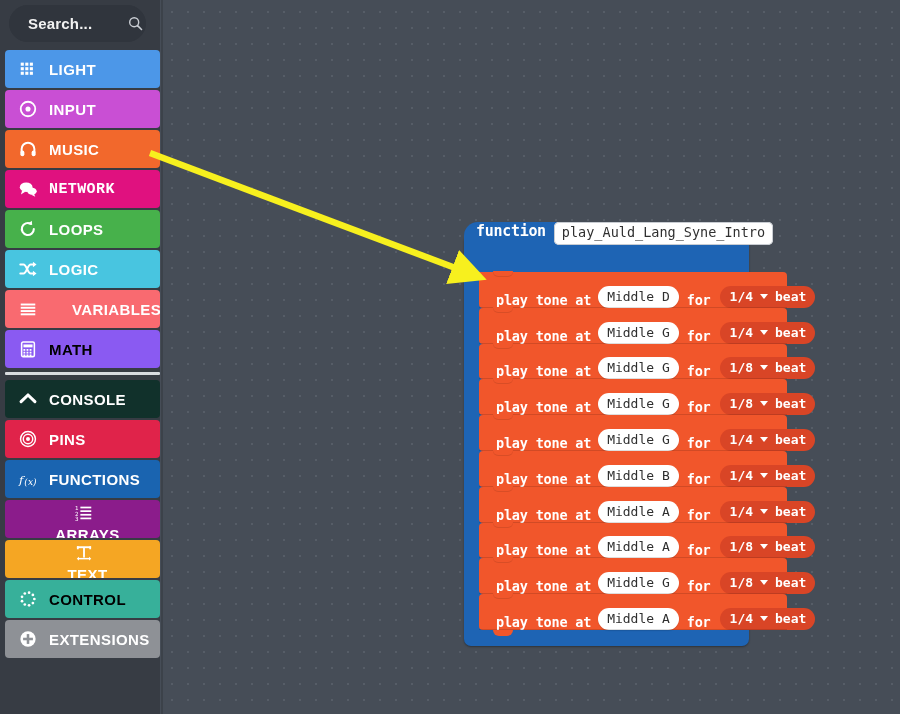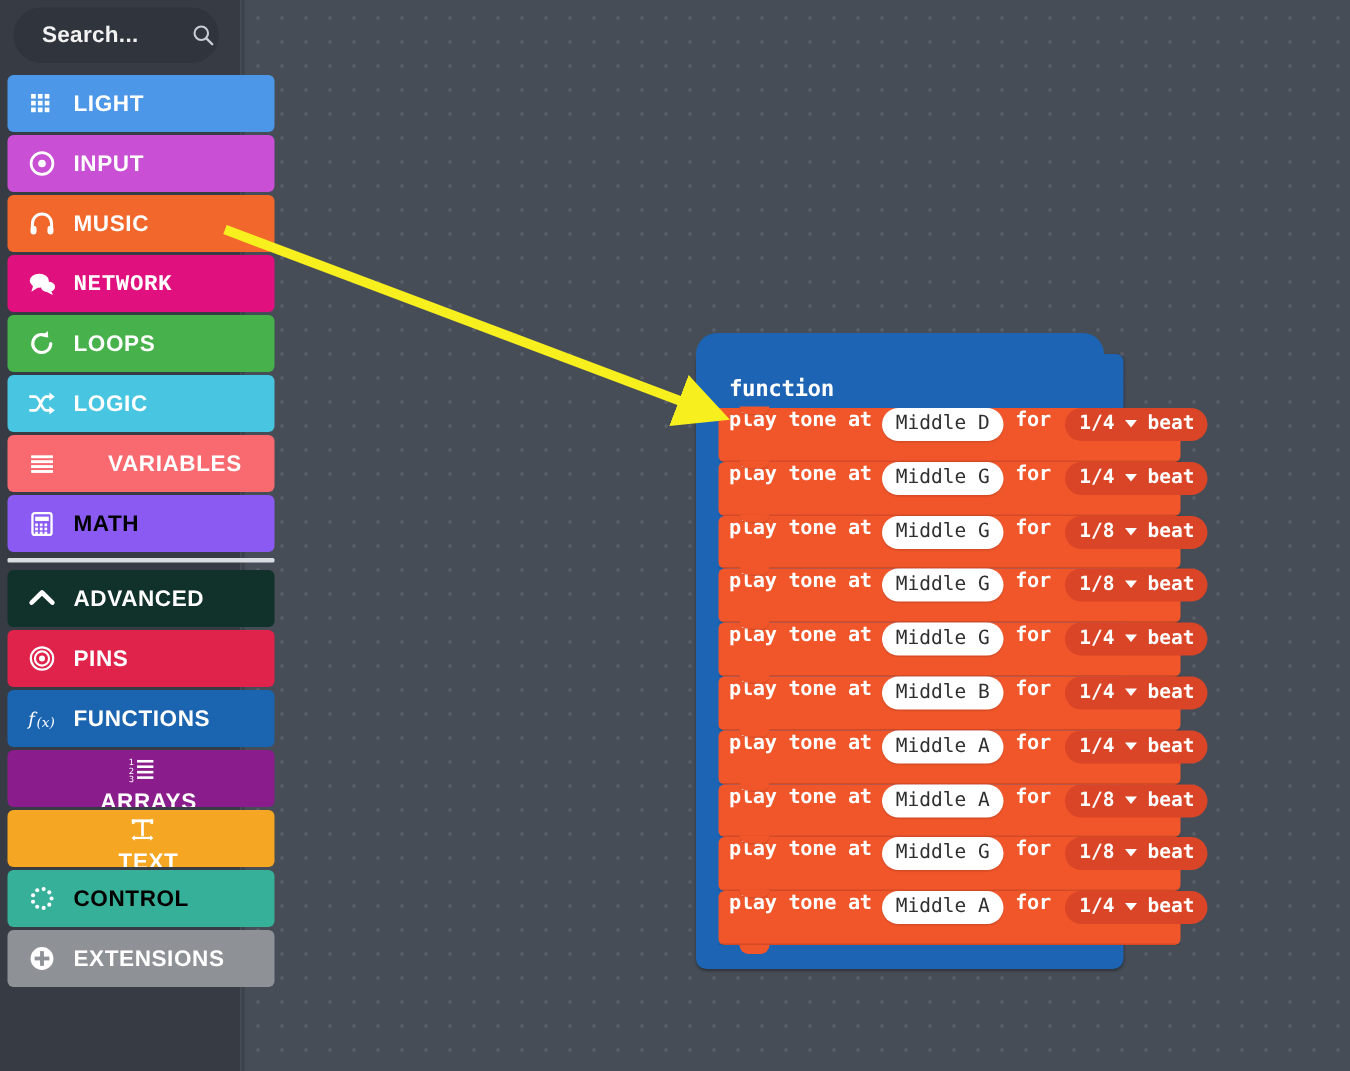--- a/index.html
+++ b/index.html
@@ -35,21 +35,21 @@
     display:flex;align-items:center;justify-content:space-between;
     padding:0 14px 0 18px;box-sizing:border-box;
     border:1px solid #30353D;
     gap:36px;
   }
   .search-box .txt{
     color:#F2F2F2;font-size:15px;font-weight:bold;letter-spacing:.2px;
   }
   .search-box .mag{width:15px;height:15px;flex:0 0 auto;}
 
-  .cat-list{position:absolute;left:5px;top:50px;width:178px;}
+  .cat-list{position:absolute;left:5px;top:50px;width:155px;}
   .cat{
     position:relative;height:38px;margin-bottom:2px;border-radius:4px;
     display:flex;align-items:center;box-sizing:border-box;
     padding-left:10px;
     overflow:hidden;
   }
   .cat .ic{
     width:26px;height:26px;flex:0 0 auto;
     display:flex;align-items:center;justify-content:center;
     margin-right:8px;
@@ -74,42 +74,42 @@
     background:#1E64B4;border-radius:5px 5px 7px 7px;
     box-shadow:0 1px 2px rgba(0,0,0,.35);
   }
   .func-hat{
     position:absolute;left:0;top:0;width:272px;height:46px;
     background:#1E64B4;border-radius:14px 14px 0 0;
     box-shadow:0 0 0 rgba(0,0,0,0);
   }
   .func-hat .inner{
     position:absolute;left:0;top:0;right:0;bottom:0;
-    display:flex;align-items:flex-end;padding-left:22px;
+    display:flex;align-items:flex-start;padding-left:12px;
   }
   .func-word{
     color:#FFFFFF;font-size:15px;font-weight:bold;
     font-family:"DejaVu Sans Mono", monospace;
     letter-spacing:-.3px;
   }
   .func-name{
     margin-left:8px;background:#FFFFFF;border-radius:5px;
     color:#303030;font-size:13.5px;
     font-family:"DejaVu Sans Mono", monospace;
     padding:4px 8px 5px 8px;line-height:1;
     box-shadow:0 0 0 1px #C8CCD2 inset;
     white-space:nowrap;
   }
 
   .stack{position:absolute;left:15px;top:50px;width:308px;}
   .blk{
     position:relative;height:35.8px;width:308px;
     background:#F1562B;
-    display:flex;align-items:flex-start;
-    padding-left:7px;box-sizing:border-box;
+    display:flex;align-items:flex-end;
+    padding-left:17px;box-sizing:border-box;
     border-radius:4px;
     margin-bottom:0px;
   }
   .blk::before{ 
     content:"";position:absolute;left:14px;top:-1px;width:20px;height:5px;
     background:#F1562B;border-radius:0 0 6px 6px;
     box-shadow:0 1px 0 rgba(0,0,0,.10);
   }
   .blk .w{
     color:#FFFFFF;font-size:13.5px;font-weight:bold;
@@ -157,20 +157,21 @@
 <div id="app">
 
   <div id="canvas"></div>
   <div id="canvas-edge"></div>
 
   <div id="func-block">
     <div class="func-body"></div>
     <div class="func-hat">
       <div class="inner">
         <span class="func-word">function</span>
+        <span class="func-name">play_Auld_Lang_Syne_Intro</span>
       </div>
     </div>
     <div class="stack" id="stmt-stack">
         <div class="blk" style="background: rgb(241, 86, 43); border-radius: 0px 4px 4px;">
           <span class="w">play tone at</span>
           <span class="note">Middle D</span>
           <span class="w">for</span>
           <span class="dur" style="background: rgb(217, 69, 38);">
             <span class="v">1/4</span>
             <span class="caret"></span>
@@ -389,21 +390,21 @@
           </span>
           <span class="lbl" style="color: #000000;">MATH</span>
         </div>
         <div class="sep"></div>
         <div class="cat" style="background: rgb(17, 49, 43);">
           <span class="ic">
             <svg viewBox="0 0 22 22" width="20" height="20">
               <path d="M3.4 14 L11 6.6 L18.6 14" fill="none" stroke="#FFFFFF" stroke-width="3.4" stroke-linecap="round" stroke-linejoin="round"></path>
             </svg>
           </span>
-          <span class="lbl" style="color: rgb(255, 255, 255);">ADVANCED</span>
+          <span class="lbl" style="color: rgb(255, 255, 255);">CONSOLE</span>
         </div>
         <div class="cat" style="background: rgb(224, 35, 74);">
           <span class="ic">
             <svg viewBox="0 0 22 22" width="20" height="20">
               <circle cx="11" cy="11" r="8.2" fill="none" stroke="#FFFFFF" stroke-width="1.6"></circle>
               <circle cx="11" cy="11" r="5.2" fill="none" stroke="#FFFFFF" stroke-width="1.6"></circle>
               <circle cx="11" cy="11" r="2.2" fill="#FFFFFF"></circle>
             </svg>
           </span>
           <span class="lbl" style="color: rgb(255, 255, 255);">PINS</span>

